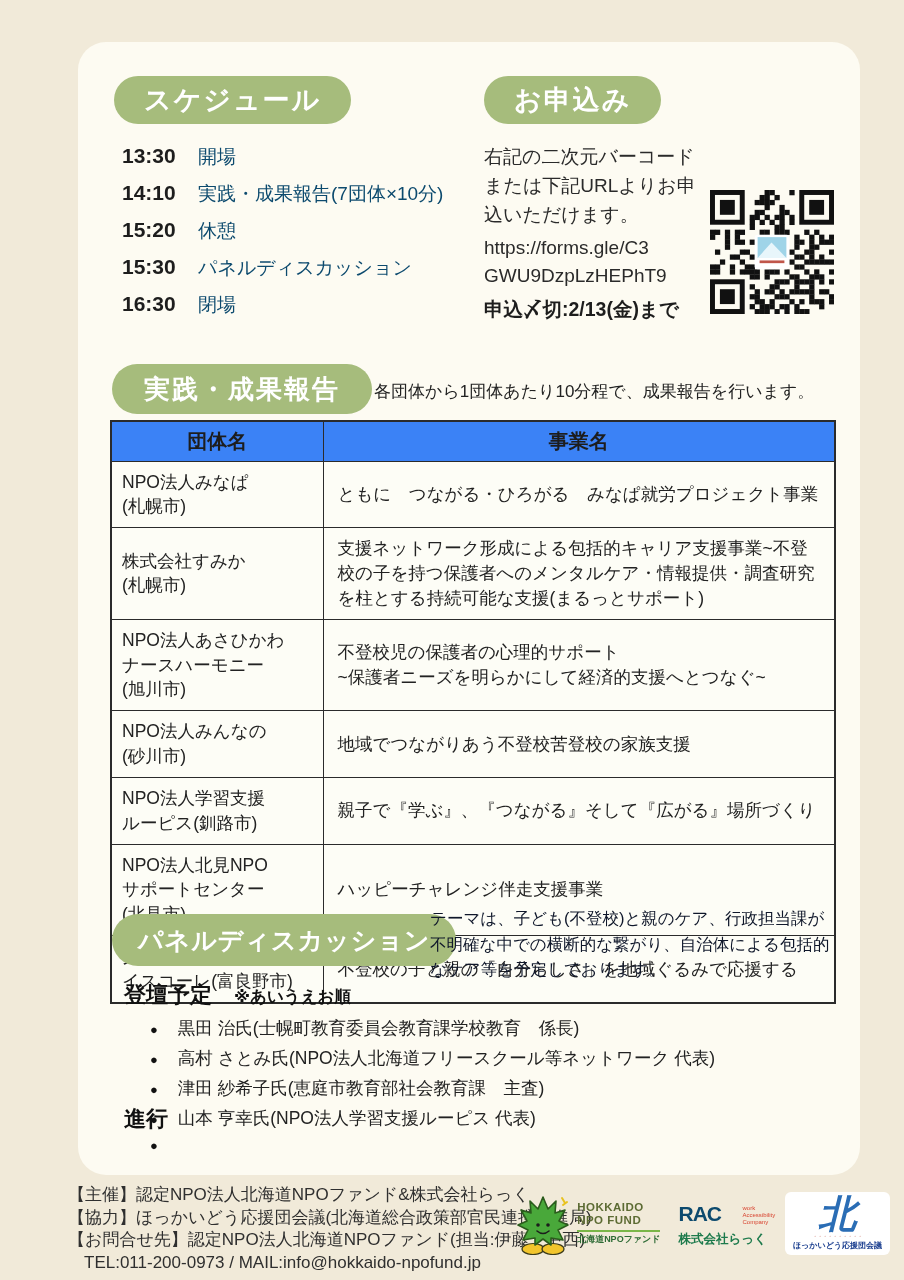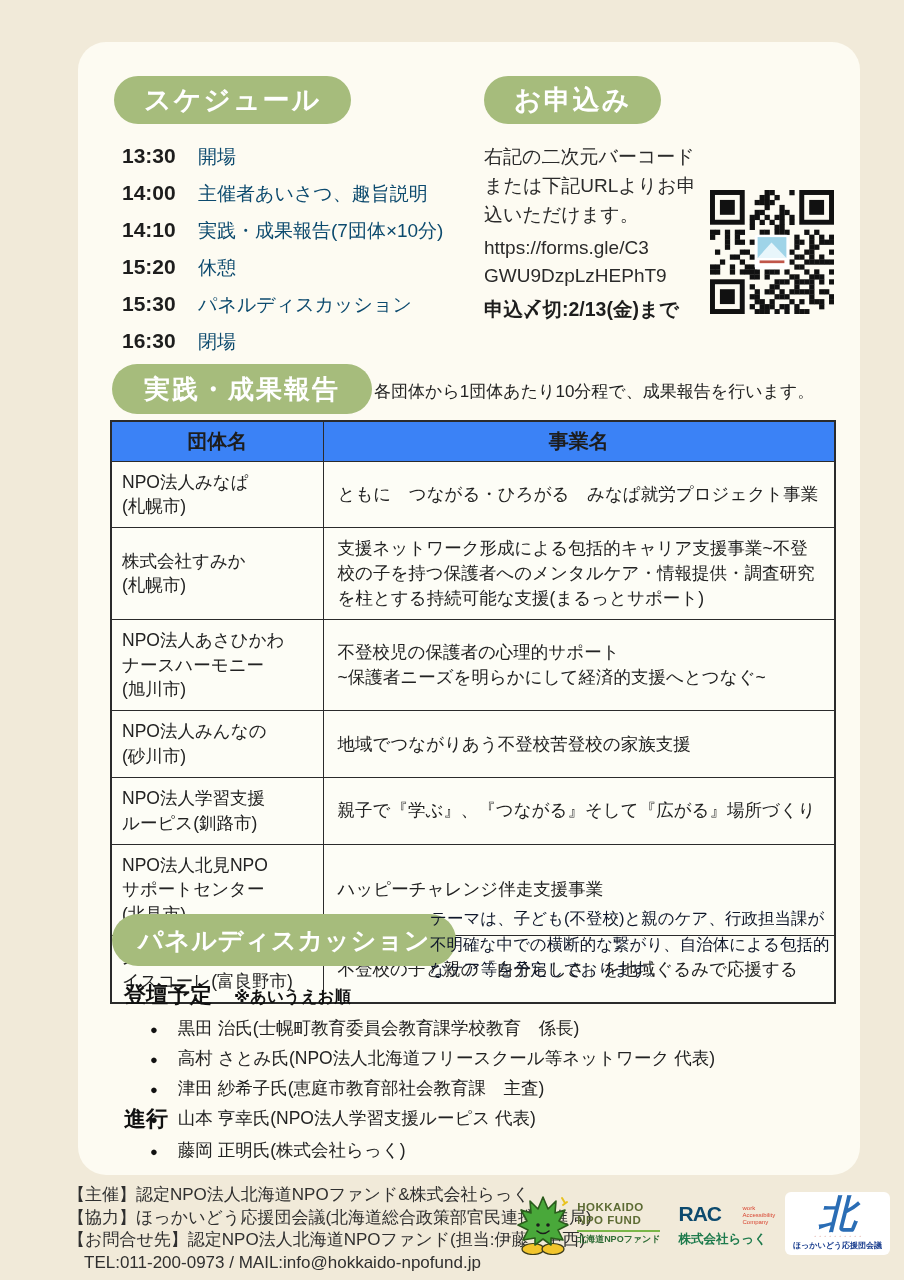--- a/index.html
+++ b/index.html
@@ -87,24 +87,20 @@
 <body>
 
 <div class="page">
   <div class="card">
 
     <div class="badge badge-schedule">スケジュール</div>
     <div class="schedule-list">
         <div class="sch-row">
           <span class="sch-time">13:30</span>
           <span class="sch-label">開場</span>
-        </div>
-        <div class="sch-row">
-          <span class="sch-time">14:00</span>
-          <span class="sch-label">主催者あいさつ、趣旨説明</span>
         </div>
         <div class="sch-row">
           <span class="sch-time">14:10</span>
           <span class="sch-label">実践・成果報告(7団体×10分)</span>
         </div>
         <div class="sch-row">
           <span class="sch-time">15:20</span>
           <span class="sch-label">休憩</span>
         </div>
         <div class="sch-row">
@@ -391,21 +387,20 @@
         </div>
         <div class="b-row">
           <span class="b-dot">●</span>
           <span class="b-text">山本 亨幸氏(NPO法人学習支援ルーピス 代表)</span>
         </div>
       </div>
     <div class="moderator-heading">進行</div>
     <div class="moderator-list" id="moderator-list">
         <div class="b-row">
           <span class="b-dot">●</span>
-          <span class="b-text">藤岡 正明氏(株式会社らっく)</span>
         </div>
       </div>
   </div>
 
   <div class="footer-lines" id="footer-lines">
       <div>【主催】認定NPO法人北海道NPOファンド&amp;株式会社らっく</div>
       <div>【協力】ほっかいどう応援団会議(北海道総合政策部官民連携推進局)</div>
       <div>【お問合せ先】認定NPO法人北海道NPOファンド(担当:伊藤・中西)</div>
       <div class="tel">TEL:011-200-0973 / MAIL:info@hokkaido-npofund.jp</div>
     </div>

